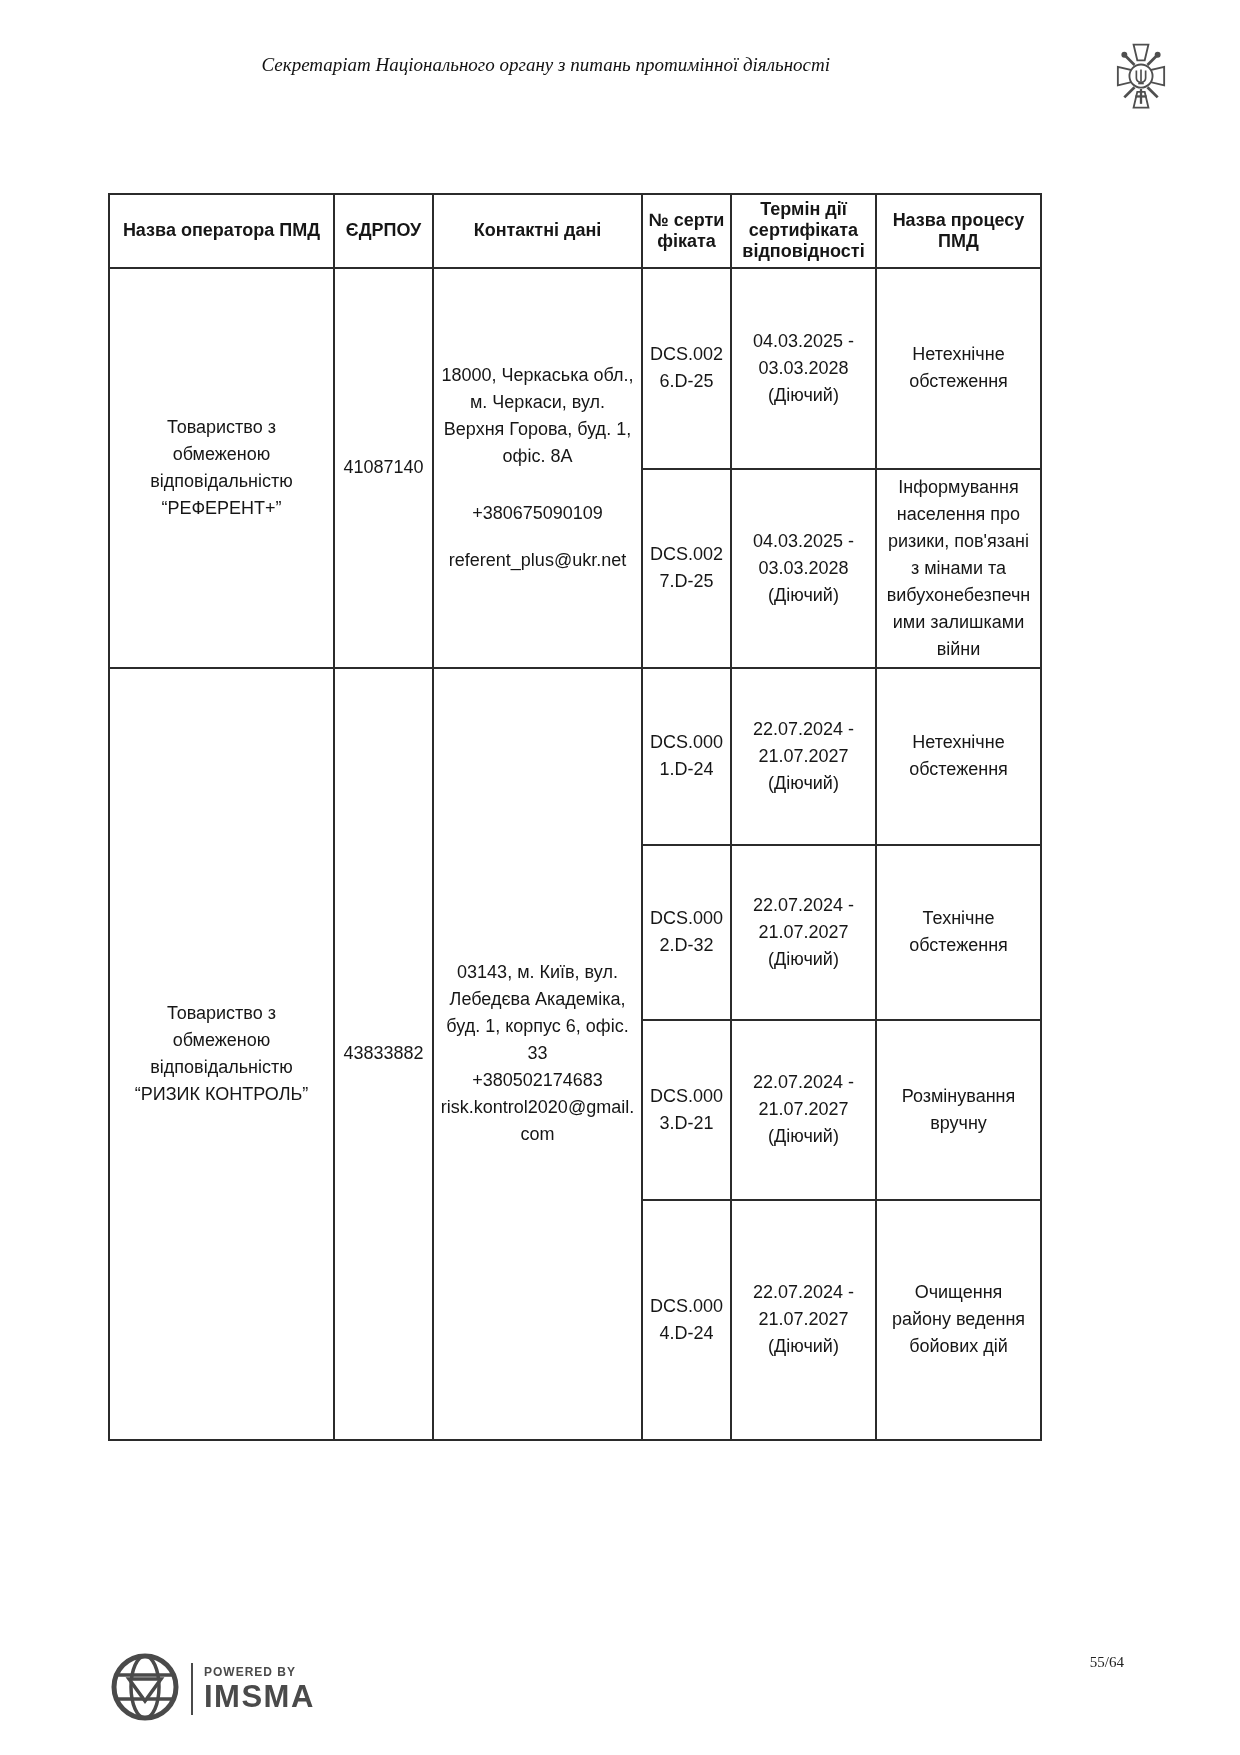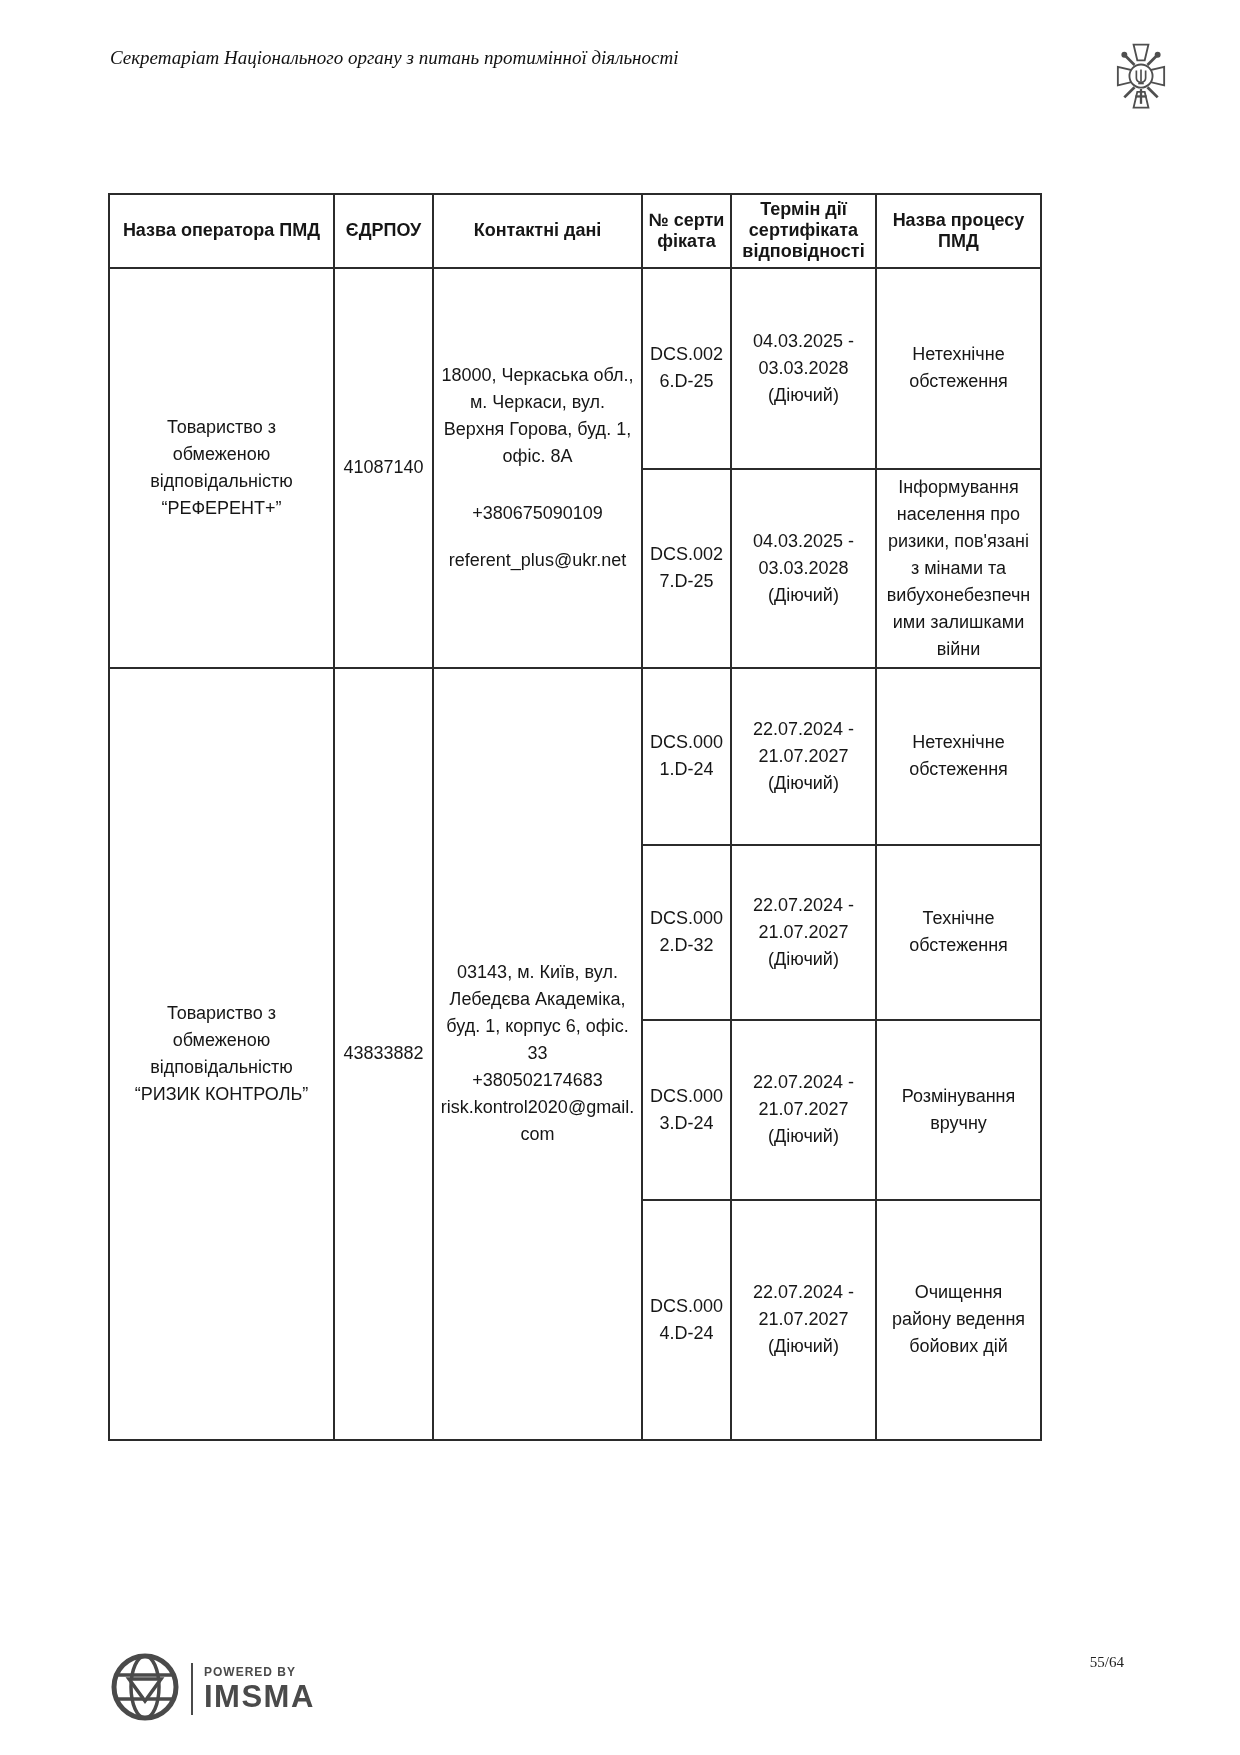--- a/index.html
+++ b/index.html
@@ -2,23 +2,23 @@
 <html><head>
 <meta charset="utf-8">
 <style>
   html,body{margin:0;padding:0;}
   body{
     width:1240px;height:1755px;background:#ffffff;position:relative;
     font-family:"Liberation Sans",sans-serif;color:#1b1b1b;
   }
   
   .doc-title{
-    position:absolute;left:110px;top:47px;width:720px;
+    position:absolute;left:110px;top:54px;width:720px;
     font-family:"Liberation Serif",serif;font-style:italic;
-    font-size:19px;color:#111;
+    font-size:19px;color:#111;text-align:right;
   }
   .emblem{position:absolute;left:1116px;top:42px;}
   
   .table-wrap{position:absolute;left:108px;top:193px;}
   table.cert{border-collapse:collapse;table-layout:fixed;width:932px;}
   table.cert th,table.cert td{
     border:2px solid #2b2b2b;text-align:center;vertical-align:middle;
     overflow-wrap:break-word;color:#161616;background:#fff;
   }
   table.cert th{font-size:18px;font-weight:bold;line-height:1.18;padding:4px 5px;}
@@ -143,21 +143,21 @@
         <td>Нетехнічне обстеження</td>
       </tr>
 
       <tr class="h-r4">
         <td class="cert-num">DCS.0002.D-32</td>
         <td>22.07.2024 - 21.07.2027 (Діючий)</td>
         <td>Технічне обстеження</td>
       </tr>
 
       <tr class="h-r5">
-        <td class="cert-num">DCS.0003.D-24</td>
+        <td class="cert-num">DCS.0003.D-21</td>
         <td>22.07.2024 - 21.07.2027 (Діючий)</td>
         <td>Розмінування вручну</td>
       </tr>
 
       <tr class="h-r6">
         <td class="cert-num">DCS.0004.D-24</td>
         <td>22.07.2024 - 21.07.2027 (Діючий)</td>
         <td>Очищення району ведення бойових дій</td>
       </tr>
     </tbody>

